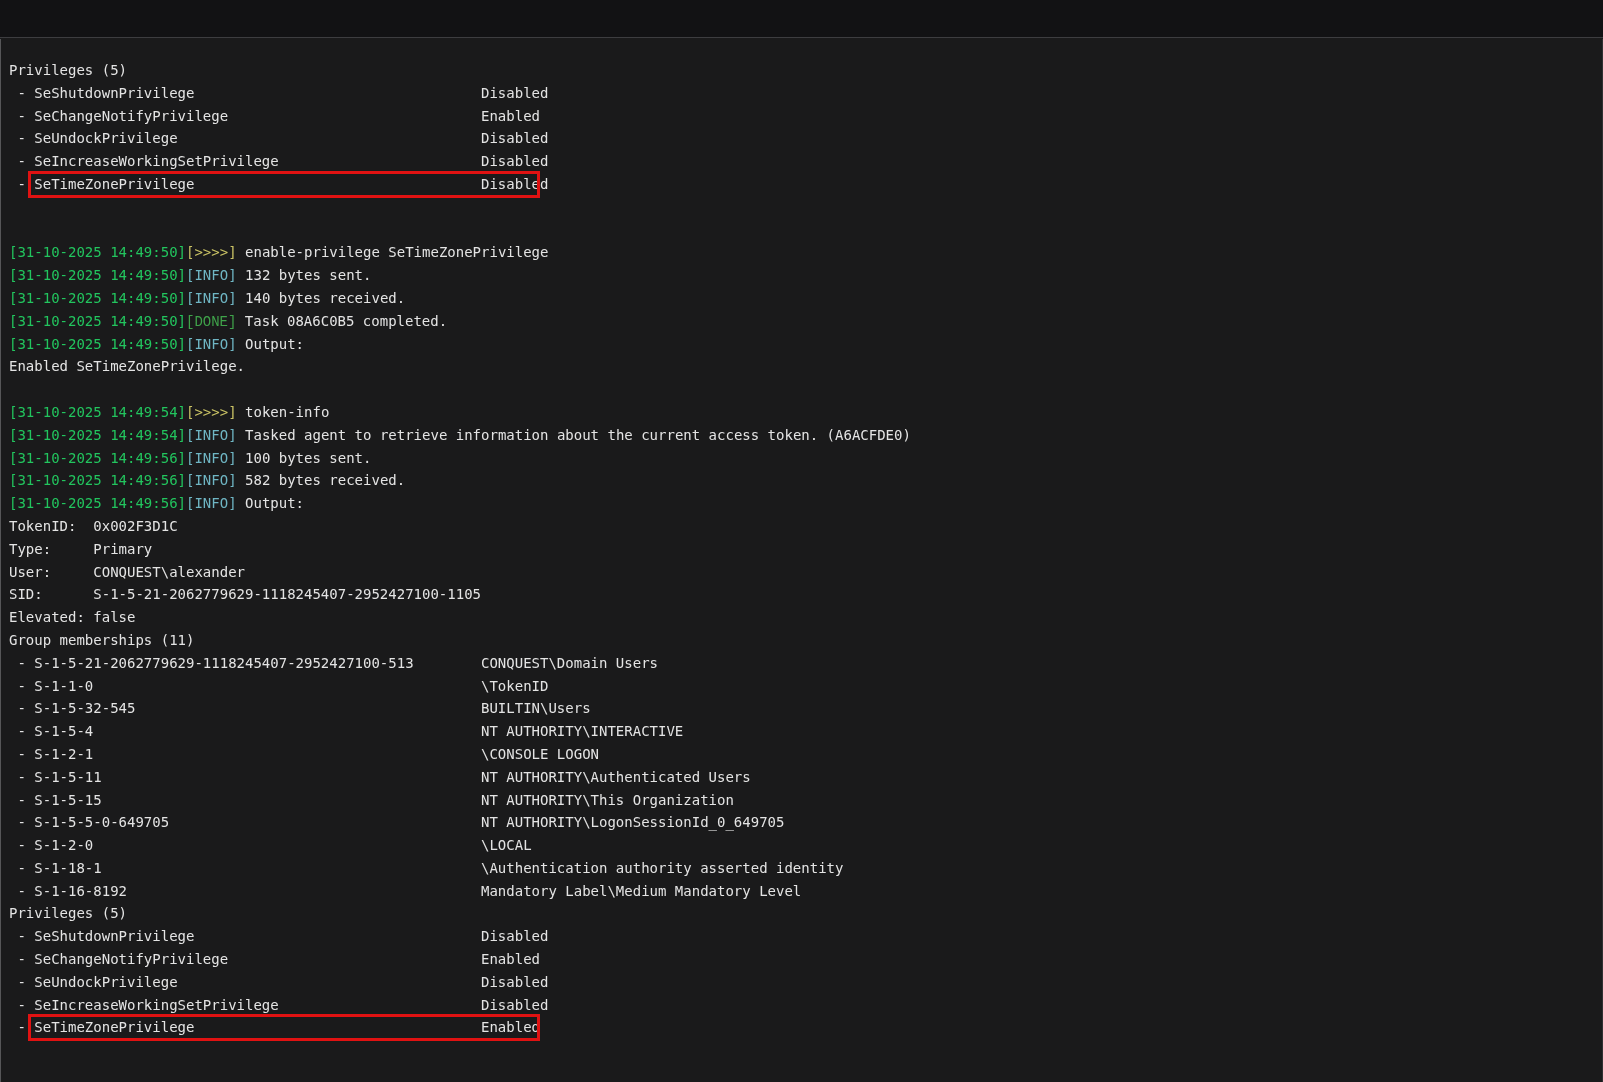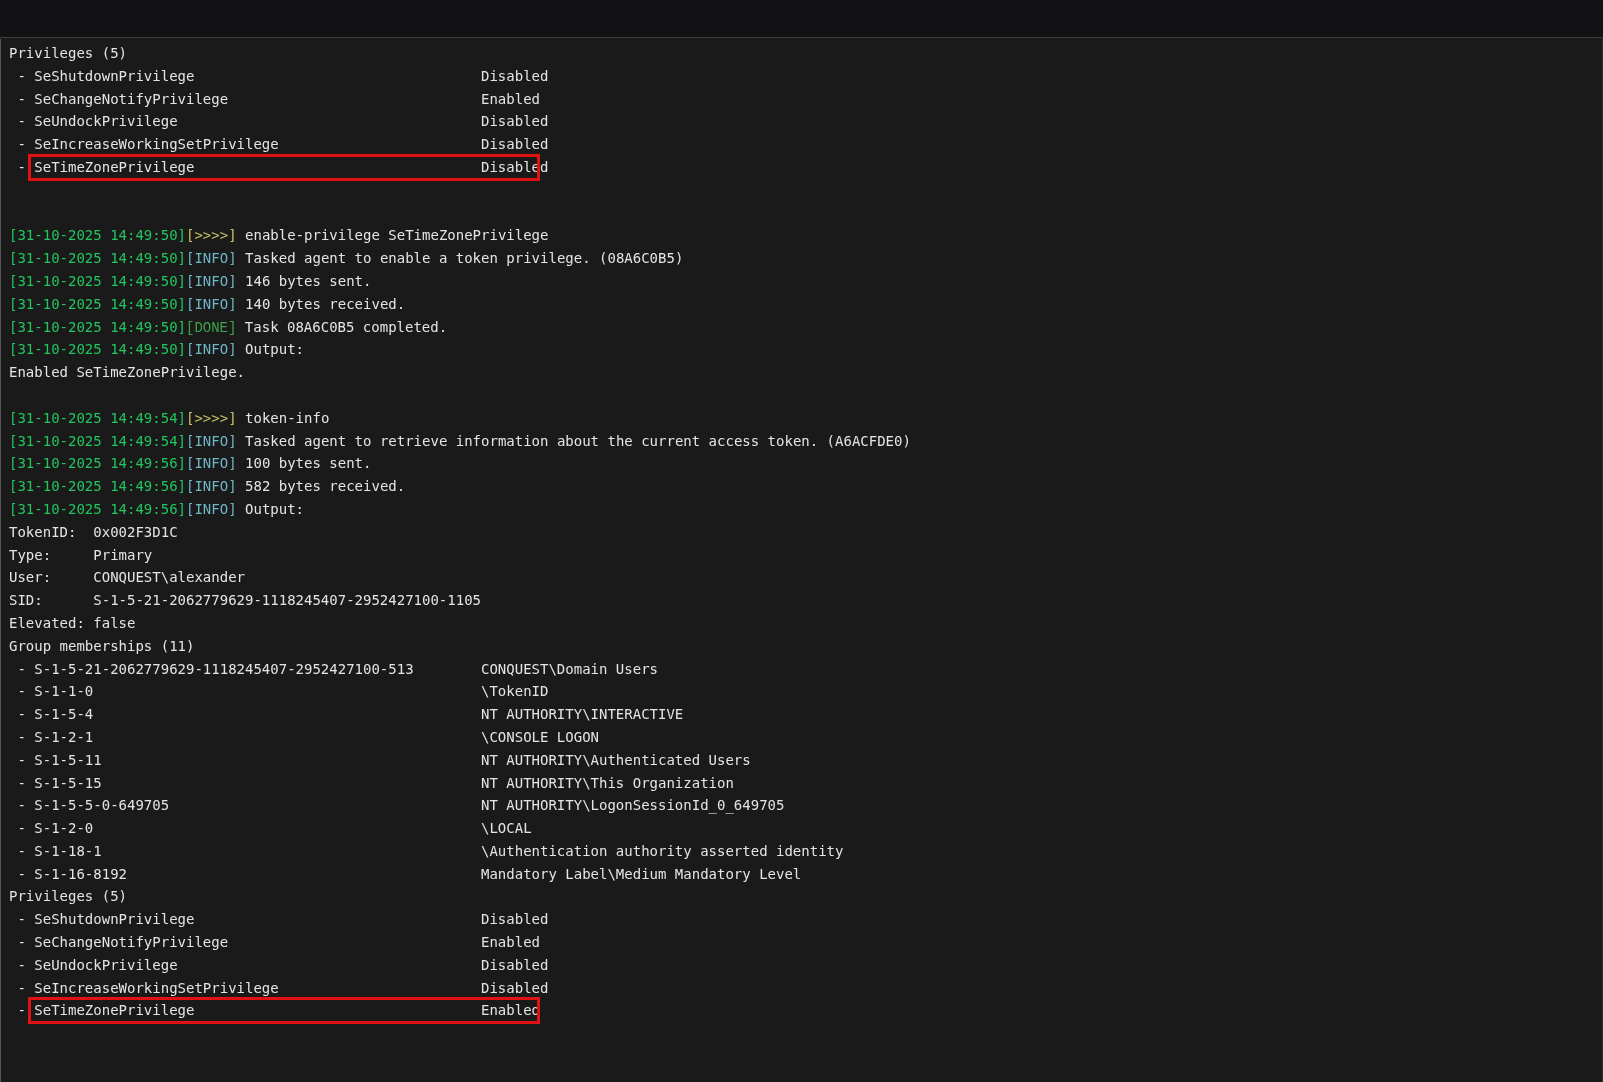--- a/index.html
+++ b/index.html
@@ -19,21 +19,21 @@
     font-size:14px; line-height:37px;
     padding-left:8px;
     white-space:pre;
   }
   .console {
     position:absolute; top:39px; left:0; right:0; bottom:0;
     background:#1a1a1b;
     border-left:1px solid #565658;
     border-right:1px solid #303032;
     box-sizing:border-box;
-    padding-top:3px;
+    padding-top:20px;
     overflow:hidden;
   }
   .line {
     position:relative;
     height:22.8px; line-height:22.8px;
     font-size:14px;
     color:#e4e4e4;
     white-space:pre;
     padding-left:8px;
   }
@@ -63,40 +63,40 @@
 <div class="console" id="console">
     <div class="line"><span>Privileges (5)</span></div>
     <div class="line"><span> - SeShutdownPrivilege</span><span class="col2">Disabled</span></div>
     <div class="line"><span> - SeChangeNotifyPrivilege</span><span class="col2">Enabled</span></div>
     <div class="line"><span> - SeUndockPrivilege</span><span class="col2">Disabled</span></div>
     <div class="line"><span> - SeIncreaseWorkingSetPrivilege</span><span class="col2">Disabled</span></div>
     <div class="line"><span> - SeTimeZonePrivilege</span><span class="col2">Disabled</span><div class="hlbox"></div></div>
     <div class="line"></div>
     <div class="line"></div>
     <div class="line"><span class="dim">[31-10-2025 14:49:50]</span><span class="tag-cmd">[&gt;&gt;&gt;&gt;]</span><span> enable-privilege SeTimeZonePrivilege</span></div>
-    <div class="line"><span class="dim">[31-10-2025 14:49:50]</span><span class="tag-info">[INFO]</span><span> Tasked agent to enable a token privilege. (08A6C0B5)</span></div>
-    <div class="line"><span class="dim">[31-10-2025 14:49:50]</span><span class="tag-info">[INFO]</span><span> 146 bytes sent.</span></div>
+    <div class="line"><span class="dim">[31-10-2025 14:49:50]</span><span class="tag-info">[INFO]</span><span> 132 bytes sent.</span></div>
     <div class="line"><span class="dim">[31-10-2025 14:49:50]</span><span class="tag-info">[INFO]</span><span> 140 bytes received.</span></div>
     <div class="line"><span class="dim">[31-10-2025 14:49:50]</span><span class="tag-done">[DONE]</span><span> Task 08A6C0B5 completed.</span></div>
     <div class="line"><span class="dim">[31-10-2025 14:49:50]</span><span class="tag-info">[INFO]</span><span> Output:</span></div>
     <div class="line"><span>Enabled SeTimeZonePrivilege.</span></div>
     <div class="line"></div>
     <div class="line"><span class="dim">[31-10-2025 14:49:54]</span><span class="tag-cmd">[&gt;&gt;&gt;&gt;]</span><span> token-info</span></div>
     <div class="line"><span class="dim">[31-10-2025 14:49:54]</span><span class="tag-info">[INFO]</span><span> Tasked agent to retrieve information about the current access token. (A6ACFDE0)</span></div>
     <div class="line"><span class="dim">[31-10-2025 14:49:56]</span><span class="tag-info">[INFO]</span><span> 100 bytes sent.</span></div>
     <div class="line"><span class="dim">[31-10-2025 14:49:56]</span><span class="tag-info">[INFO]</span><span> 582 bytes received.</span></div>
     <div class="line"><span class="dim">[31-10-2025 14:49:56]</span><span class="tag-info">[INFO]</span><span> Output:</span></div>
     <div class="line"><span>TokenID:  0x002F3D1C</span></div>
     <div class="line"><span>Type:     Primary</span></div>
     <div class="line"><span>User:     CONQUEST\alexander</span></div>
     <div class="line"><span>SID:      S-1-5-21-2062779629-1118245407-2952427100-1105</span></div>
     <div class="line"><span>Elevated: false</span></div>
     <div class="line"><span>Group memberships (11)</span></div>
     <div class="line"><span> - S-1-5-21-2062779629-1118245407-2952427100-513</span><span class="col2">CONQUEST\Domain Users</span></div>
     <div class="line"><span> - S-1-1-0</span><span class="col2">\TokenID</span></div>
+    <div class="line"><span> - S-1-5-32-545</span><span class="col2">BUILTIN\Users</span></div>
     <div class="line"><span> - S-1-5-4</span><span class="col2">NT AUTHORITY\INTERACTIVE</span></div>
     <div class="line"><span> - S-1-2-1</span><span class="col2">\CONSOLE LOGON</span></div>
     <div class="line"><span> - S-1-5-11</span><span class="col2">NT AUTHORITY\Authenticated Users</span></div>
     <div class="line"><span> - S-1-5-15</span><span class="col2">NT AUTHORITY\This Organization</span></div>
     <div class="line"><span> - S-1-5-5-0-649705</span><span class="col2">NT AUTHORITY\LogonSessionId_0_649705</span></div>
     <div class="line"><span> - S-1-2-0</span><span class="col2">\LOCAL</span></div>
     <div class="line"><span> - S-1-18-1</span><span class="col2">\Authentication authority asserted identity</span></div>
     <div class="line"><span> - S-1-16-8192</span><span class="col2">Mandatory Label\Medium Mandatory Level</span></div>
     <div class="line"><span>Privileges (5)</span></div>
     <div class="line"><span> - SeShutdownPrivilege</span><span class="col2">Disabled</span></div>

